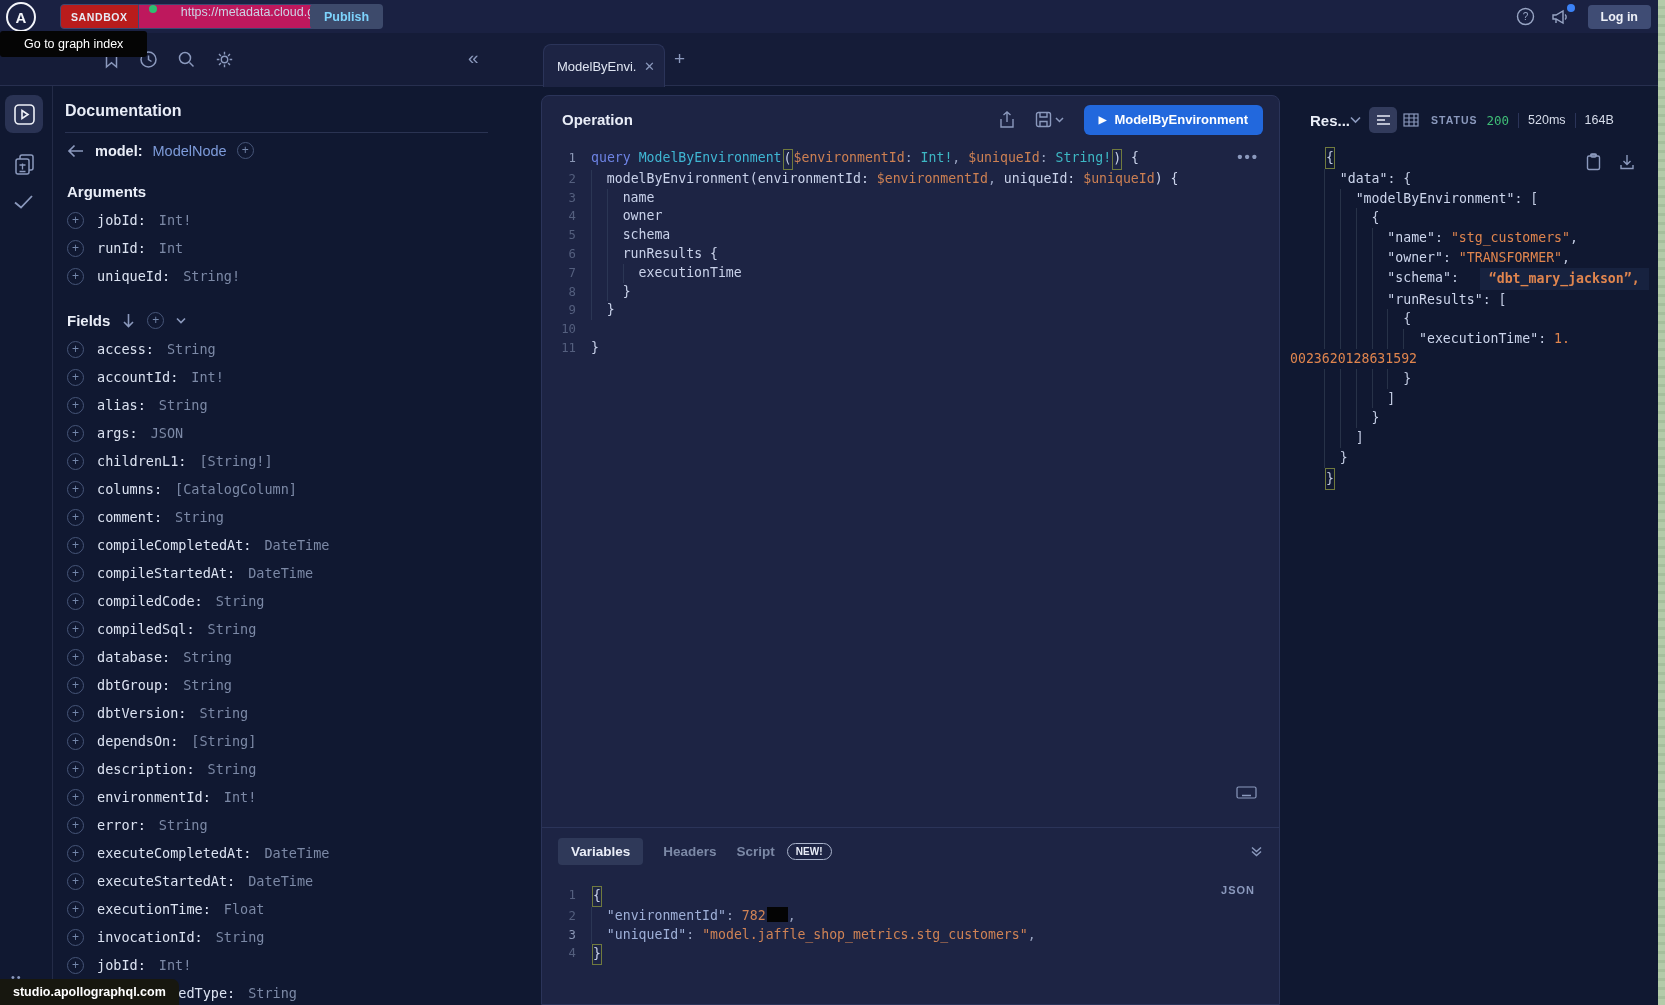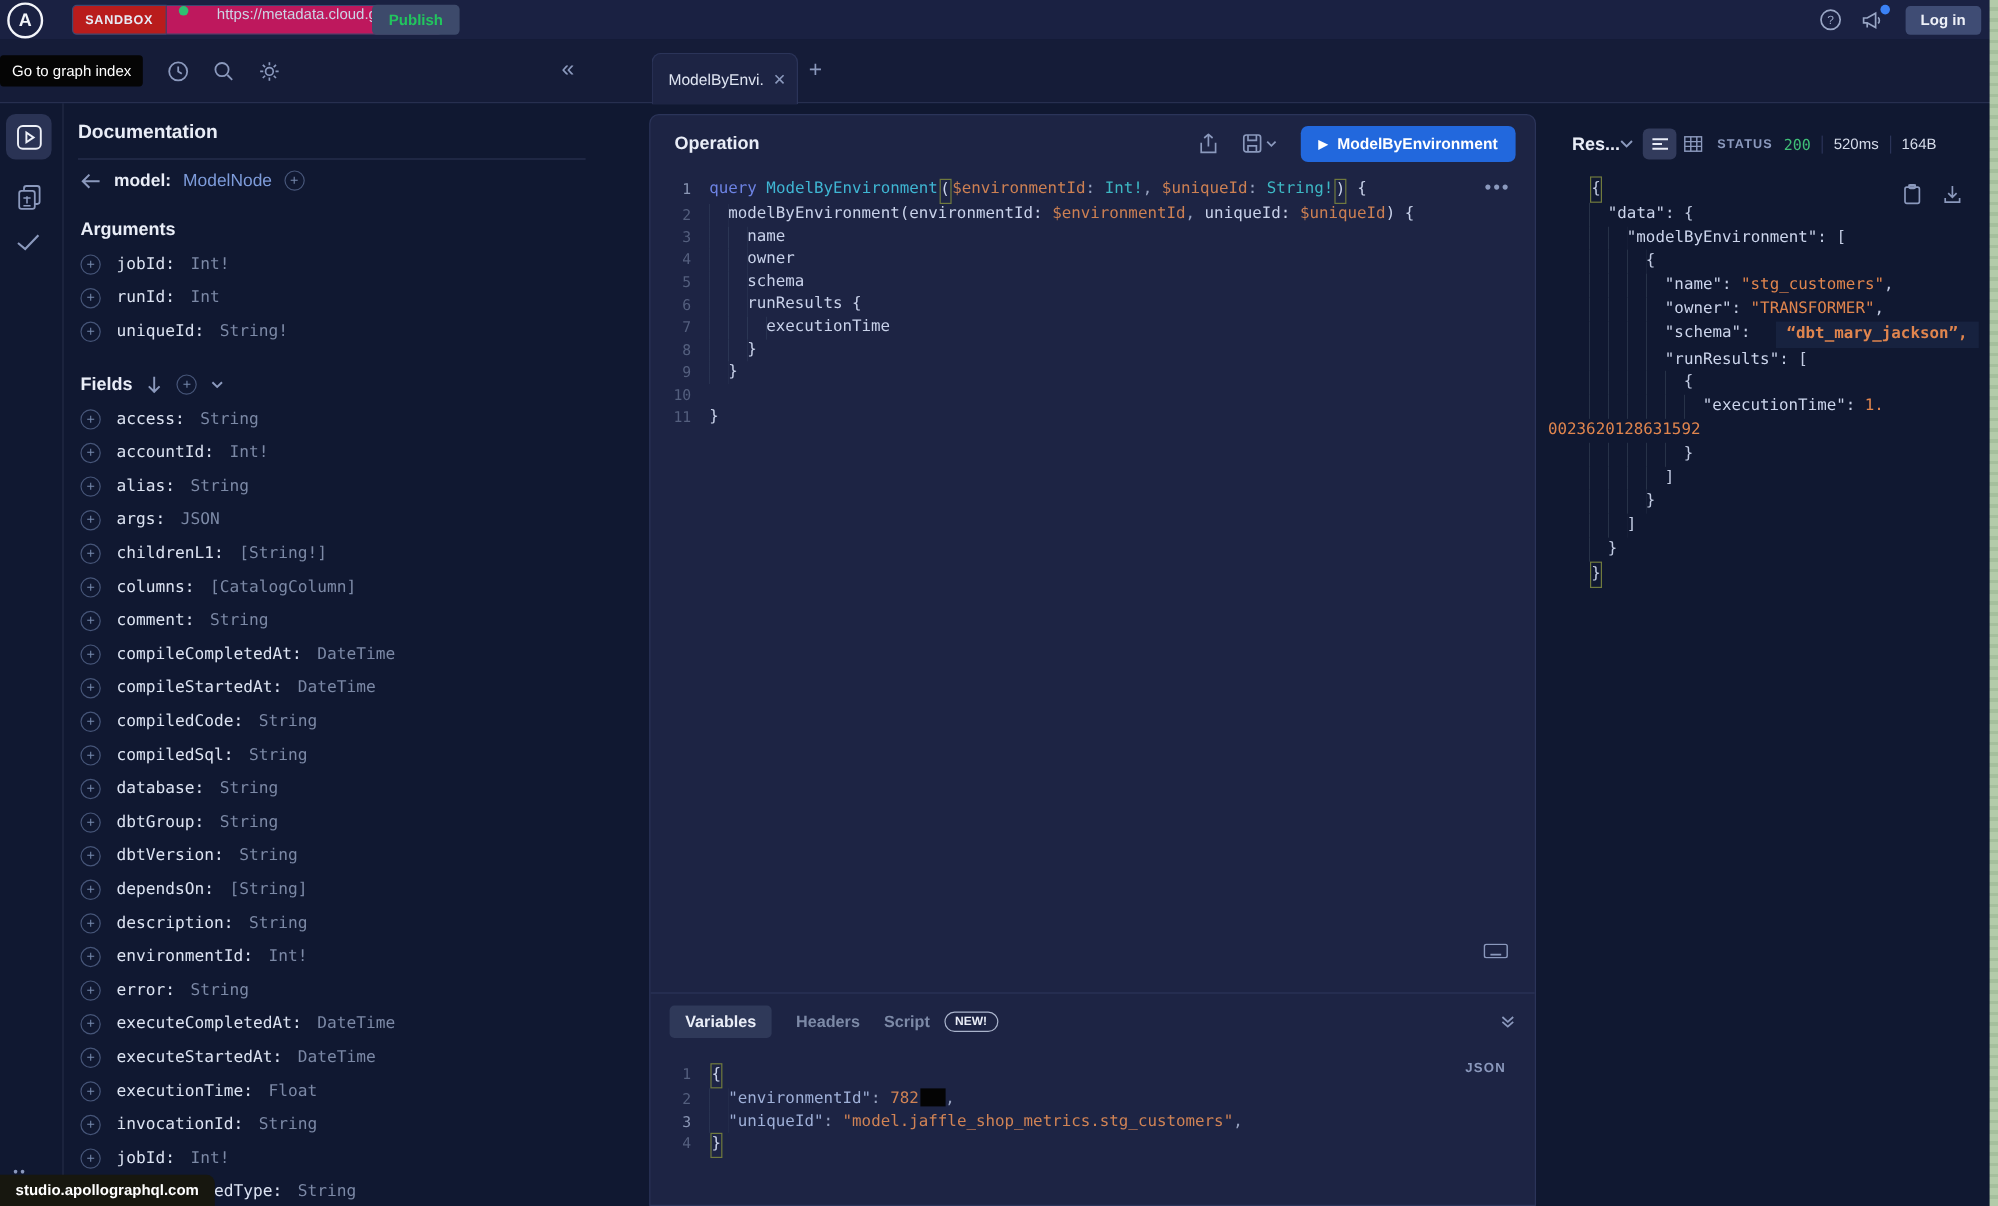--- a/index.html
+++ b/index.html
@@ -7,37 +7,37 @@
   body{background:#101831;font-family:"Liberation Sans",sans-serif;color:#e9edf7;position:relative;}
 
   
   #topbar{position:absolute;left:0;top:0;width:1665px;height:33px;background:#1a2142;display:flex;align-items:center;}
   #logo{position:absolute;left:6px;top:2px;width:30px;height:30px;border:2px solid #f3f5fa;border-radius:50%;display:flex;align-items:center;justify-content:center;font-weight:bold;font-size:15px;color:#f3f5fa;background:#1a2142;z-index:30;}
   #urlgroup{position:absolute;left:60px;top:4px;display:flex;height:25px;}
   #sandbox-chip{background:#b91c1c;border:1px solid #3c4871;border-radius:4px 0 0 4px;display:flex;align-items:center;padding:0 10px;font-size:10.5px;font-weight:bold;letter-spacing:.6px;color:#e7ebf5;}
   #urlbox{width:230px;background:#be185d;border:1px solid #3c4871;border-left:none;border-radius:0 4px 4px 0;display:flex;gap:24px;padding:0 6px 0 10px;}
   .greendot{width:8px;height:8px;border-radius:50%;background:#2fbf71;flex:none;}
   #urltext{font-size:12.5px;color:#ccd4e6;white-space:nowrap;overflow:hidden;width:168px;}
-  #publish-btn{position:absolute;left:310px;top:4px;height:25px;background:#3d4a6b;border-radius:4px;border:none;color:#22c55e;font-weight:bold;font-size:12.5px;padding:0 14px;}
+  #publish-btn{position:absolute;left:310px;top:4px;height:25px;background:#3d4a6b;border-radius:4px;border:none;color:#7dd3fc;font-weight:bold;font-size:12.5px;padding:0 14px;}
   #topbar-right{position:absolute;right:14px;top:0;height:33px;display:flex;align-items:center;gap:16px;}
   .tico{color:#98a5c4;display:flex;align-items:center;position:relative;}
   #login-btn{height:24px;background:#3f4c74;border:none;border-radius:4px;color:#eef1f8;font-weight:bold;font-size:12.5px;padding:0 13px;}
   #notif-dot{position:absolute;right:-3px;top:-4px;width:8px;height:8px;border-radius:50%;background:#3b82f6;}
 
   
   #strip{position:absolute;left:0;top:33px;width:1665px;height:53px;background:#151c38;border-bottom:1px solid #272f4f;}
   .strip-ico{position:absolute;top:17px;color:#8b99bd;}
   #collapse-left{position:absolute;left:468px;top:14px;font-size:19px;color:#8b99bd;}
   #tab-active{position:absolute;left:543px;top:11px;height:43px;width:122px;background:#1d2444;border:1px solid #2b3459;border-bottom:none;border-radius:8px 8px 0 0;display:flex;align-items:center;padding:0 9px 0 13px;gap:8px;}
   #tab-label{font-size:13px;color:#dfe5f2;white-space:nowrap;overflow:hidden;flex:1;}
   #tab-close{color:#8b99bd;font-size:13px;}
   #tab-add{position:absolute;left:674px;top:16px;color:#8b99bd;font-size:19px;line-height:1;}
 
   
-  #tooltip{position:absolute;left:0;top:46px;background:#050505;color:#fff;font-size:12.5px;padding:6px 10px;border-radius:3px;z-index:40;white-space:nowrap;}
+  #tooltip{position:absolute;left:0;top:31px;background:#050505;color:#fff;font-size:12.5px;padding:6px 24px;border-radius:3px;z-index:40;white-space:nowrap;}
   #statusbar{position:absolute;left:0;bottom:0;background:#17170f;color:#fff;font-size:12.5px;font-weight:bold;padding:6px 13px;border-radius:0 7px 0 0;z-index:40;}
 
   
   #rail{position:absolute;left:0;top:86px;width:53px;height:919px;border-right:1px solid #232b47;}
   #rail-sel{position:absolute;left:5px;top:9px;width:38px;height:38px;background:#2a3354;border-radius:8px;display:flex;align-items:center;justify-content:center;color:#eef1f8;}
   .rail-ico{position:absolute;left:12px;color:#8b99bd;}
   #rail-dots{position:absolute;left:11px;bottom:22px;color:#8b99bd;font-size:11px;letter-spacing:2px;}
 
   
   #doc{position:absolute;left:53px;top:86px;width:478px;height:919px;overflow:hidden;padding:16px 0 0 12px;}

